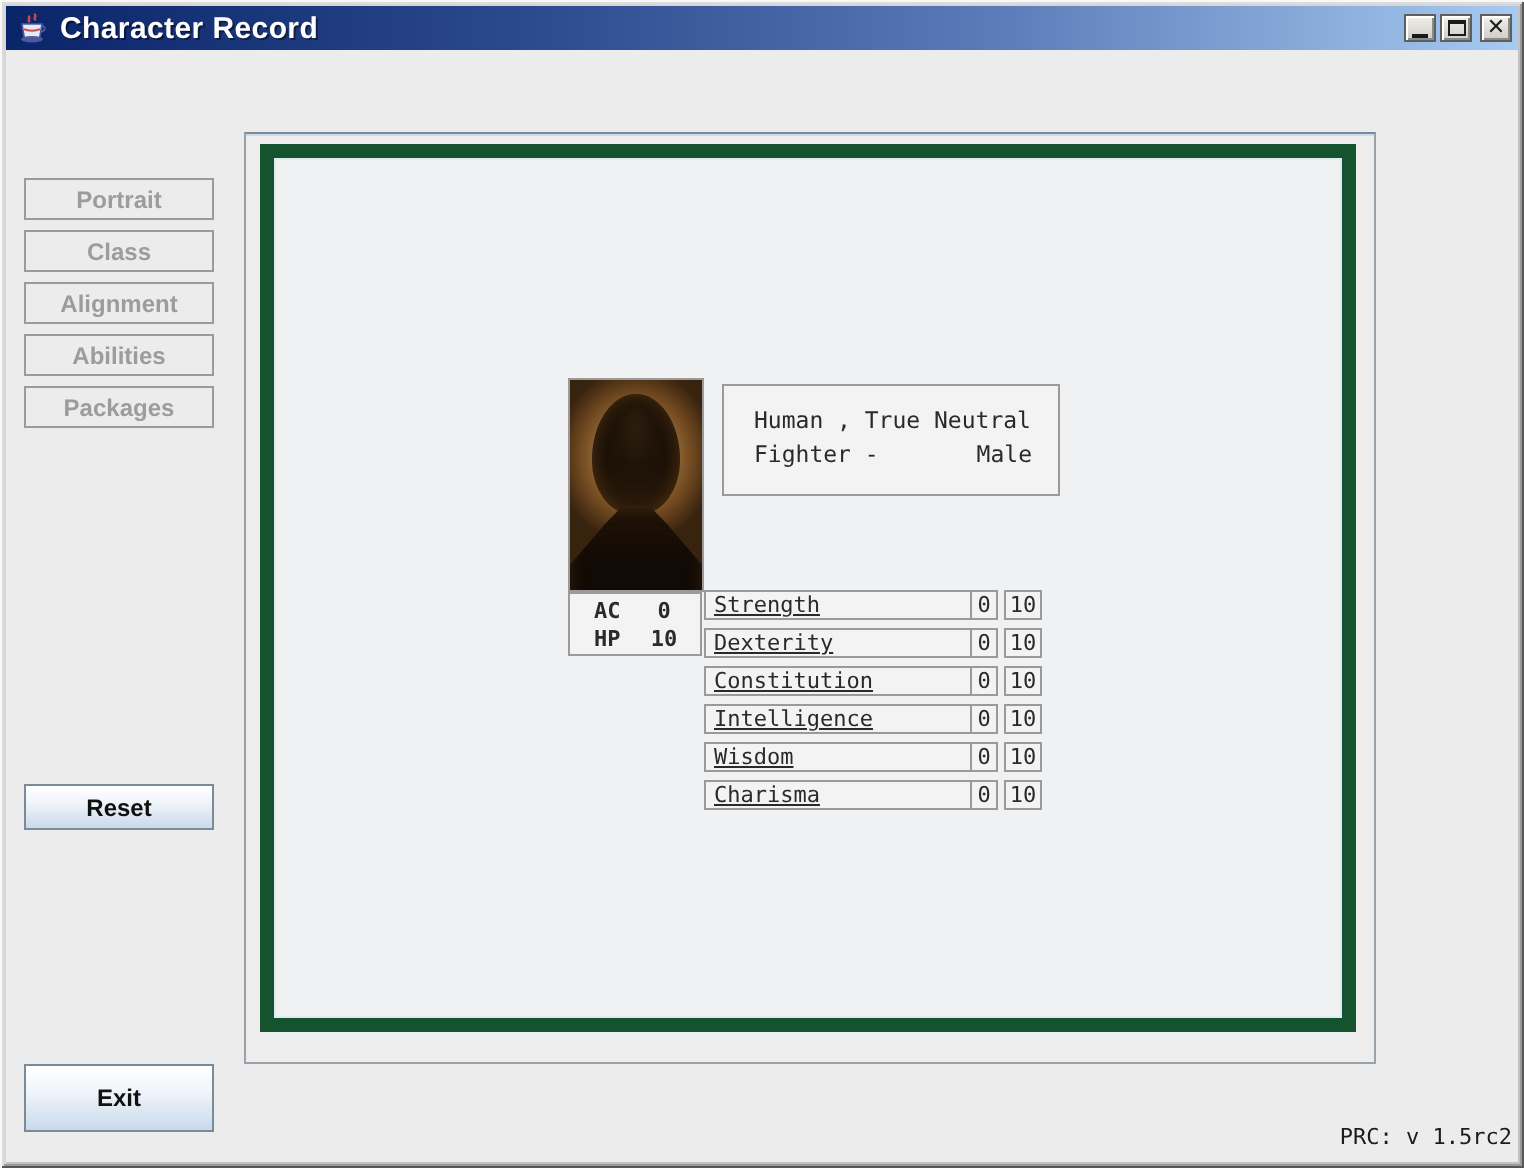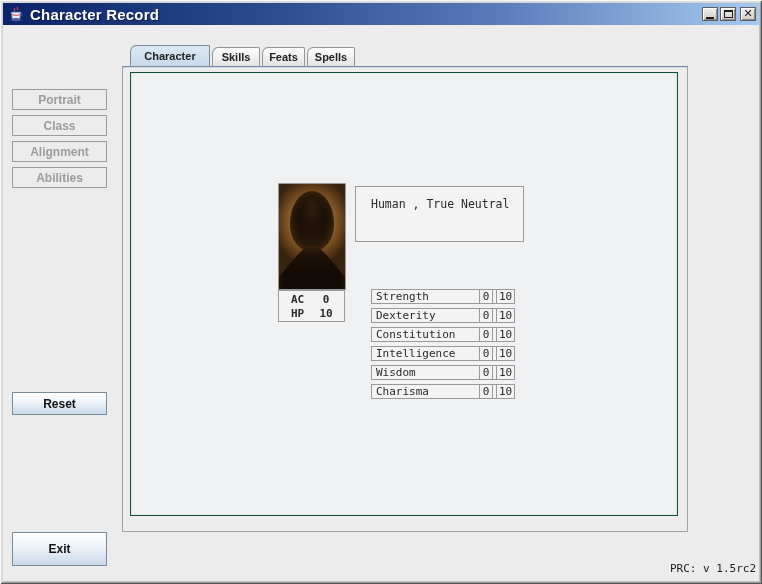--- a/index.html
+++ b/index.html
@@ -63,21 +63,21 @@
     background:linear-gradient(#dce8f4 0%,#c7d9ec 100%);
     position:relative; z-index:2;
   }
   .tabcontent{
     position:absolute; left:0; top:21px; right:0; bottom:0;
     background:#ededee; border:1px solid #99a1ab; border-top-color:#7a8a99;
     box-shadow: inset 0 1px 0 #cddcec;
   }
   .inner-panel{
     position:absolute; left:7px; top:5px; right:9px; bottom:15px;
-    border:1px solid #14532d; background:#f0f1f3;
+    border:7px solid #14532d; background:#f0f1f3;
     box-shadow: inset 0 0 0 1px #e0e8f1;
   }
 
   
   .mono{ font-family:"DejaVu Sans Mono", monospace; color:#2a2a2a; }
 
   .portrait{
     position:absolute; left:147px; top:110px; width:68px; height:107px;
     border:1px solid #9a9a9a; overflow:hidden;
     background:
@@ -111,21 +111,21 @@
   }
   .achp .srow{ display:flex;font-weight:bold; }
   .achp .slabel{ width:22px; }
   .achp .sval{ width:26px; text-align:center; }
 
   .ability-row{ position:absolute; height:15px; }
   .cell{
     position:absolute; top:0; height:15px; border:1px solid #9a9a9a; background:#f3f3f3;
     font-size:11px; line-height:13px; overflow:hidden;
   }
-  .cell.name{ left:240px; width:140px; padding-left:4px; }
+  .cell.name{ left:215px; width:140px; padding-left:4px;text-decoration:underline; }
   .cell.base{ left:348px; width:14px; text-align:center; }
   .cell.score{ left:365px; width:19px; text-align:center; }
 
   .statusbar{
     position:absolute; right:6px; top:562px; font-size:11px; color:#1c1c1c;
   }
 </style>
 </head>
 <body>
 
@@ -151,42 +151,41 @@
       <div class="winbtn close">
           <span class="glyph-close">✕</span>
         </div>
     </div>
   </div>
 
   <div class="btn" style="top:89px">Portrait</div>
   <div class="btn" style="top:115px">Class</div>
   <div class="btn" style="top:141px">Alignment</div>
   <div class="btn" style="top:167px">Abilities</div>
+  <div class="btn" style="top:193px">Packages</div>
 
   <div class="btn enabled" style="top:392px;height:23px">Reset</div>
   <div class="btn enabled" style="top:532px;height:34px">Exit</div>
 
   <div class="tabbedpane">
-    <div class="tabstrip">
-      <div class="tab selected" style="width:80px">Character</div>
-      <div class="tab" style="width:48px">Skills</div>
-      <div class="tab" style="width:43px">Feats</div>
-      <div class="tab" style="width:48px">Spells</div>
-    </div>
 
     <div class="tabcontent">
       <div class="inner-panel">
 
         <div class="portrait">
           <div class="head"></div>
           <div class="shoulders"></div>
         </div>
 
         <div class="infobox mono">
           <div>Human , True Neutral</div>
+          <div class="row2">
+            <span>Fighter -</span>
+            <span>Male</span>
+          </div>
         </div>
 
         <div class="achp mono">
           <div class="srow">
             <span class="slabel">AC</span>
             <span class="sval">0</span>
           </div>
           <div class="srow">
             <span class="slabel">HP</span>
             <span class="sval">10</span>

